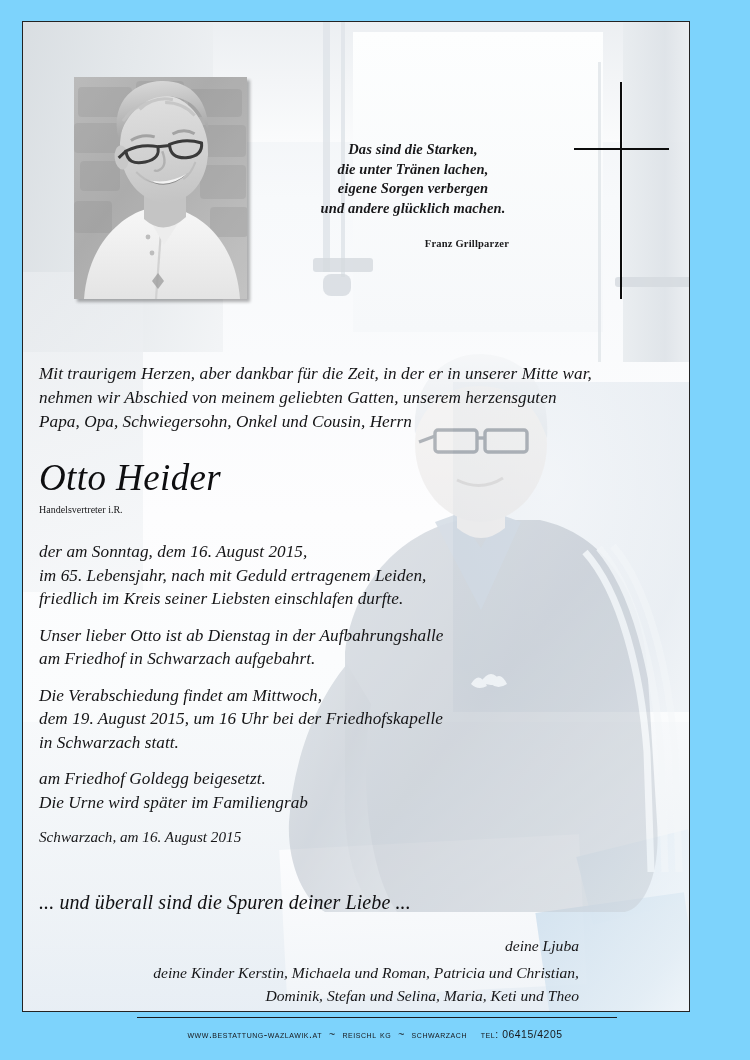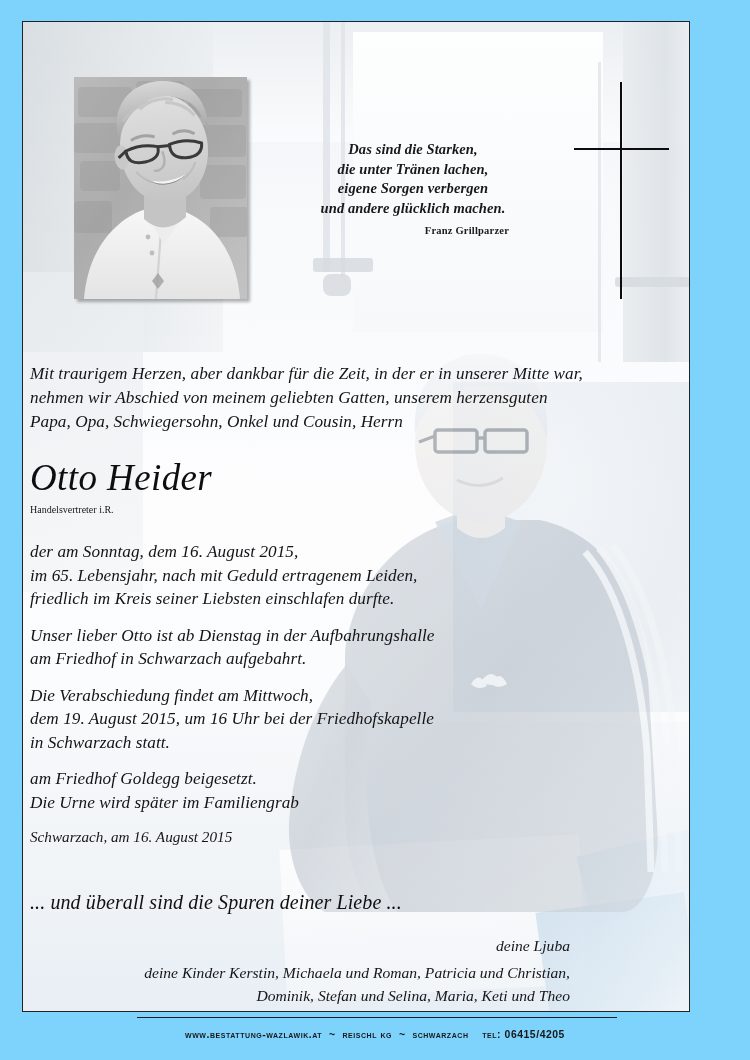--- a/index.html
+++ b/index.html
@@ -204,34 +204,34 @@
     text-align: center;
     font-style: italic;
     font-weight: 700;
     font-size: 14.5px;
     line-height: 19.5px;
     color: #18181a;
     letter-spacing: .1px;
   }
   #poem .line { white-space: nowrap; }
   #poem-author {
-    margin-top: 3px;
+    margin-top: 16px;
     text-align: right;
     font-style: normal;
     font-weight: 700;
     font-size: 10.5px;
     letter-spacing: .2px;
     color: #1b1b1d;
     padding-right: 4px;
   }
 
   
   #text-block {
     position: absolute;
-    left: 7px;
+    left: 16px;
     top: 340px;
     width: 540px;
     color: #141416;
   }
 
   .para {
     font-style: italic;
     font-size: 17.2px;
     line-height: 23.5px;
     margin: 0 0 13px 0;
@@ -303,21 +303,21 @@
     top: -7px;
     width: 480px;
     height: 1.2px;
     background: #1d1d1f;
   }
   #footer-text {
     font-family: "Liberation Sans", "DejaVu Sans", sans-serif;
     font-size: 10.4px;
     letter-spacing: .55px;
     color: #17171a;
-    font-weight: 700;
+    font-weight: 400;
     font-variant: small-caps;
     text-transform: lowercase;
     white-space: pre;
   }
 </style>
 </head>
 <body>
 
 <div id="card-canvas">
 

